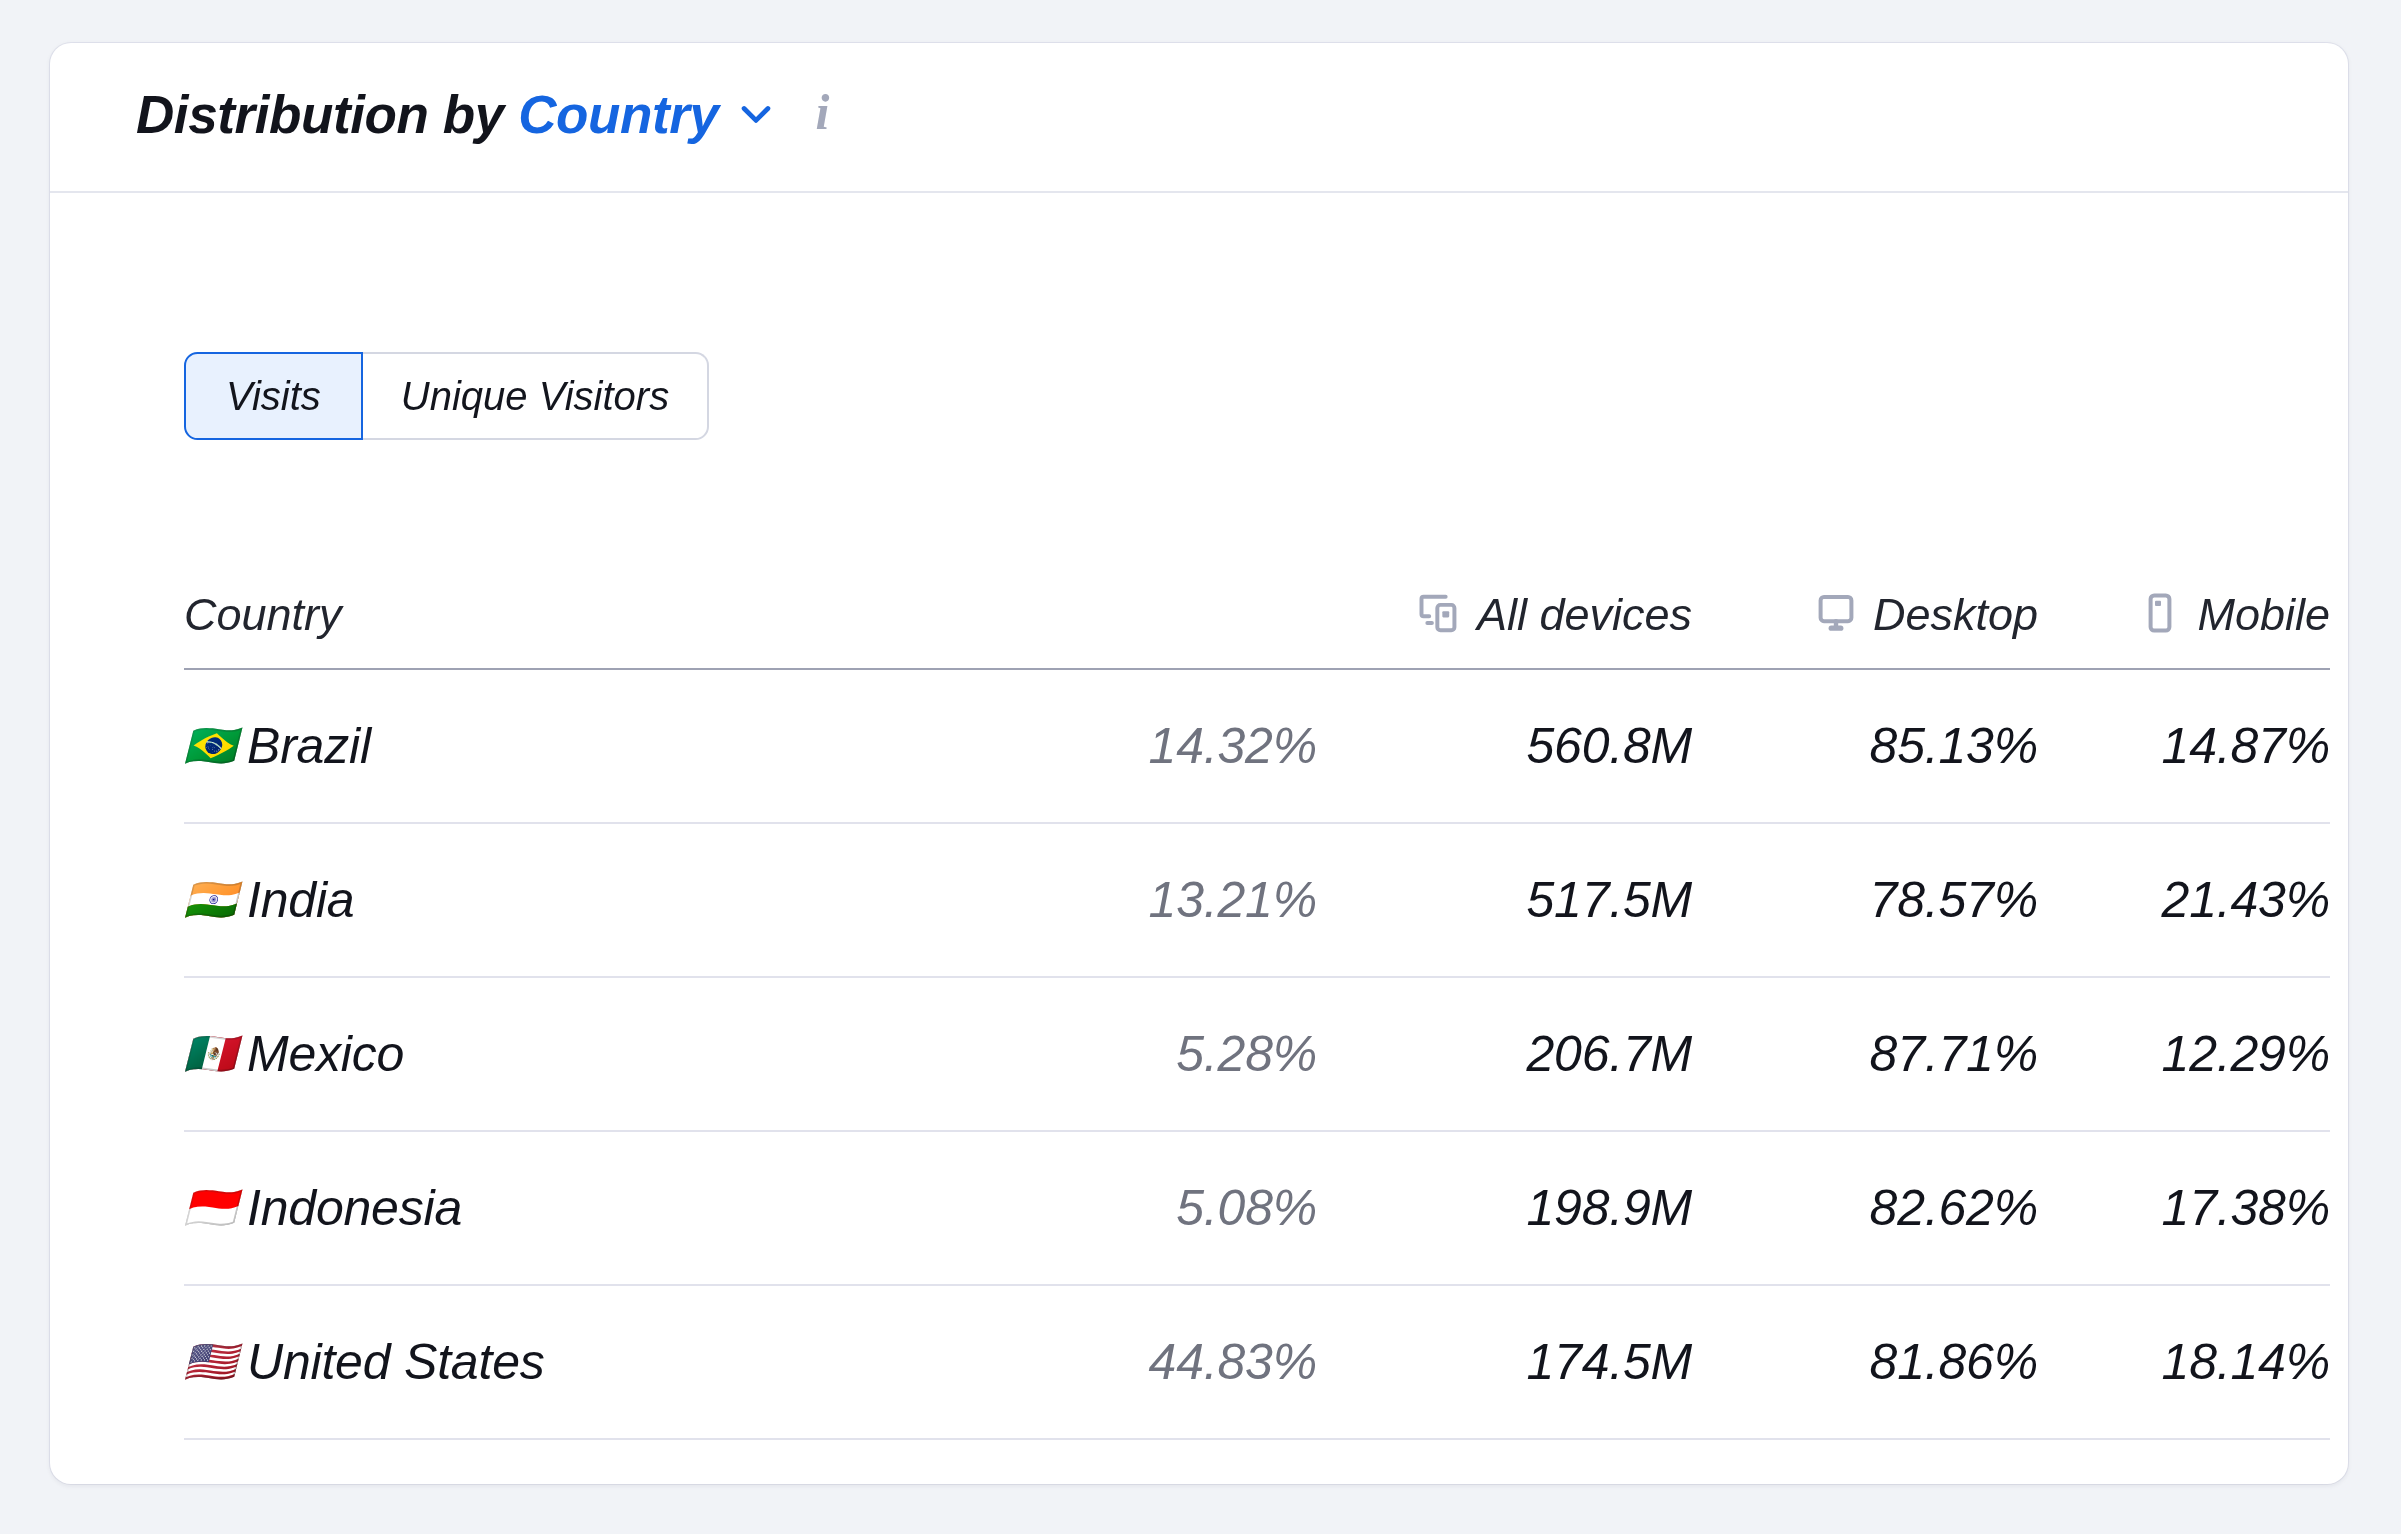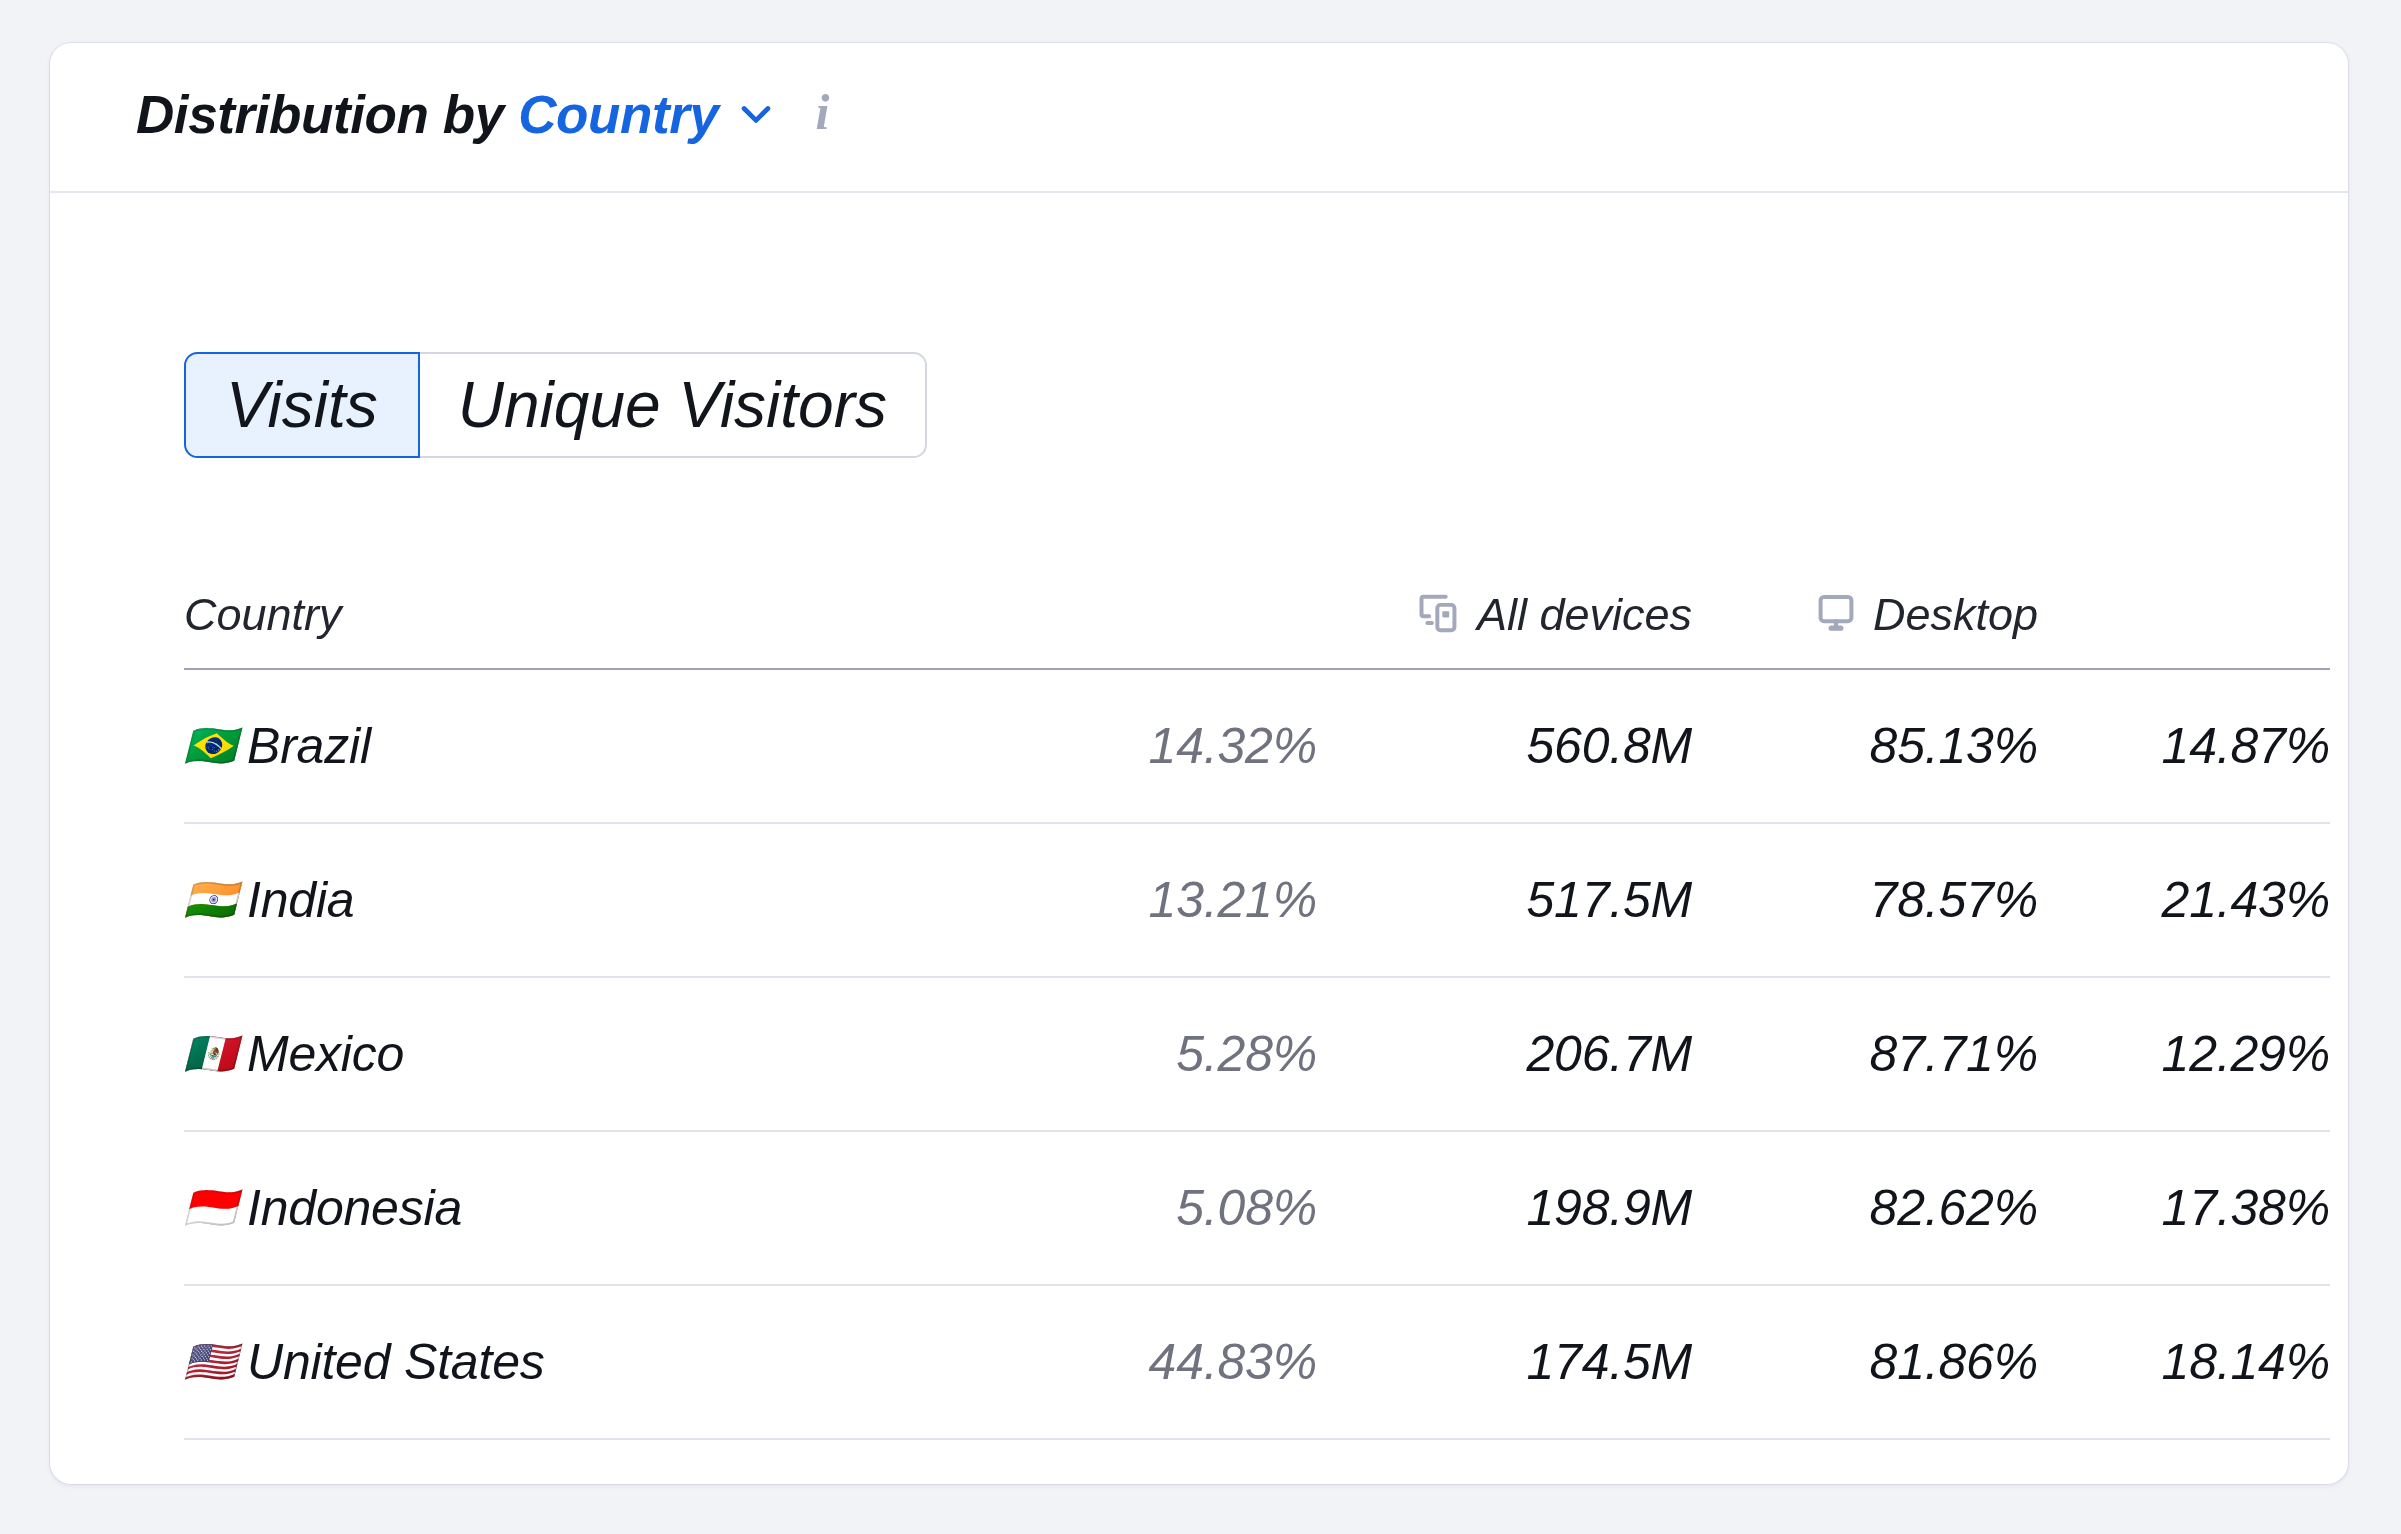--- a/index.html
+++ b/index.html
@@ -92,25 +92,25 @@
 
   
   .seg-wrap {
     position: absolute;
     left: 134px;
     top: 309px;
     display: flex;
     border-radius: 13.4px;
   }
   .seg-btn {
-    height: 106px;
+    height: 88px;
     display: flex;
     align-items: center;
     justify-content: center;
-    font-size: 64px;
+    font-size: 40px;
     color: #13151d;
     background: #ffffff;
     border: 2.9px solid #d4d7e2;
     cursor: pointer;
     user-select: none;
   }
   .seg-btn.first {
     border-radius: 13.4px 0 0 13.4px;
     padding: 0 40px;
   }
@@ -242,20 +242,29 @@
           <span class="dev-icon">
             <svg width="48" height="48" viewBox="0 0 24 24" fill="none" aria-hidden="true">
               <rect x="4.3" y="4" width="15.4" height="12.1" rx="1.7" stroke="#a3a8ba" stroke-width="2"></rect>
               <path d="M9.6 19.6 h4.8" stroke="#a3a8ba" stroke-width="2.6" stroke-linecap="round"></path>
               <path d="M12 16.1 v3.3" stroke="#a3a8ba" stroke-width="2.2" stroke-linecap="round"></path>
             </svg>
           </span>
           <span class="th-label">Desktop</span>
         </div>
 
+        <div class="c-mob th-ico-cell">
+          <span class="dev-icon">
+            <svg width="48" height="48" viewBox="0 0 24 24" fill="none" aria-hidden="true">
+              <rect x="7.3" y="3.2" width="9.4" height="17.6" rx="1.8" stroke="#a3a8ba" stroke-width="2"></rect>
+              <rect x="9.5" y="5.9" width="3" height="2.6" rx="0.5" fill="#a3a8ba"></rect>
+            </svg>
+          </span>
+          <span class="th-label">Mobile</span>
+        </div>
       </div>
 
       <div class="trow tbody-row">
         <div class="c-country">
           <span class="flag">🇧🇷</span>
           <span class="country-name">Brazil</span>
         </div>
         <div class="c-pct">
           <span class="val-pct-share">14.32%</span>
         </div>

